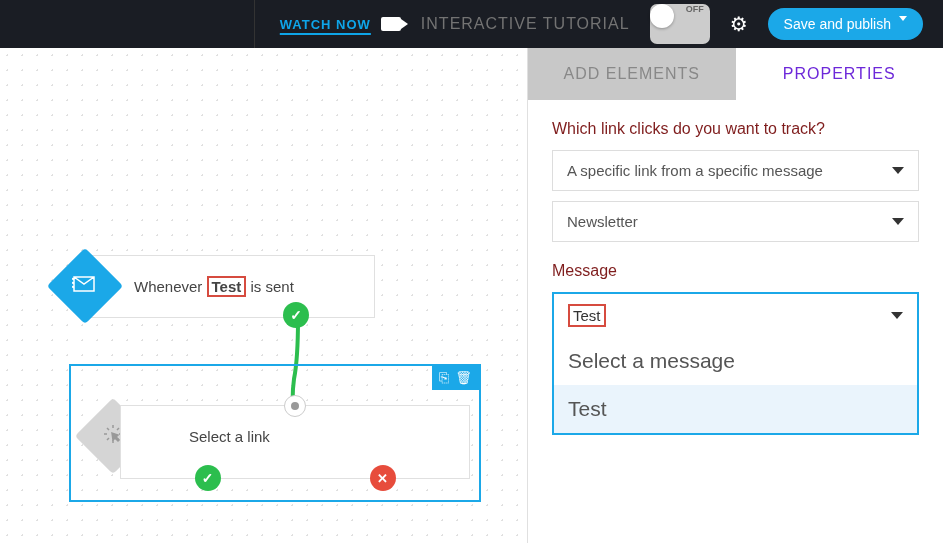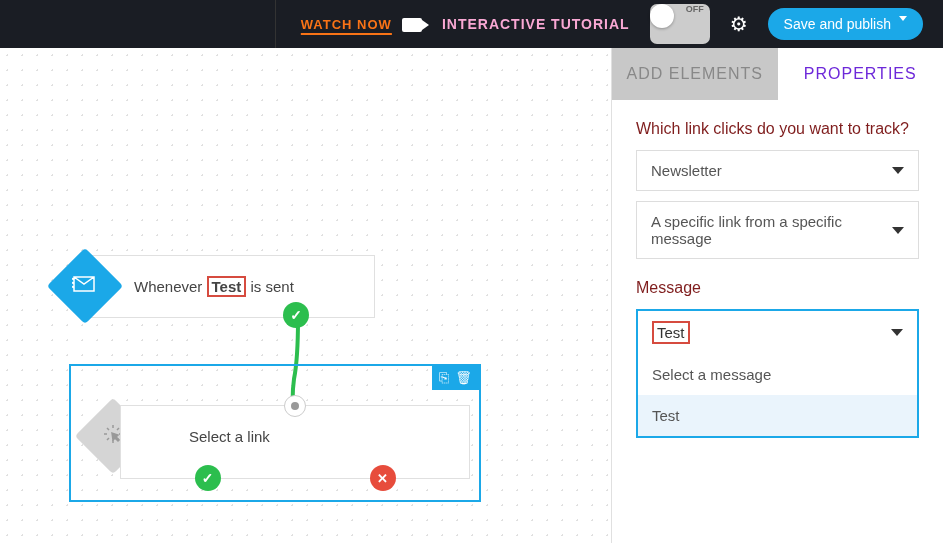--- a/index.html
+++ b/index.html
@@ -1,49 +1,49 @@
 <!DOCTYPE html>
 <html><head>
 <meta charset="utf-8">
 <style>
 *{margin:0;padding:0;box-sizing:border-box;font-family:Helvetica,Arial,sans-serif}
 body{width:943px;height:543px;overflow:hidden;background:#fff}
 .header{height:48px;background:#1a1d24;display:flex;align-items:center;justify-content:flex-end;padding:0 20px;gap:20px}
 .divider-v{width:1px;height:48px;background:#333;margin:0 5px}
-.watch-now{color:#f97316;font-size:13px;font-weight:700;letter-spacing:1px;text-decoration:underline;text-underline-offset:4px;text-decoration-thickness:2px;display:flex;align-items:flex-end;gap:10px}
+.watch-now{color:#0ea5e9;font-size:13px;font-weight:700;letter-spacing:1px;text-decoration:underline;text-underline-offset:4px;text-decoration-thickness:2px;display:flex;align-items:flex-start;gap:10px}
 .cam-icon{width:20px;height:14px;background:#fff;border-radius:2px;position:relative}
 .cam-icon::after{content:'';position:absolute;right:-7px;top:2px;border-left:7px solid #fff;border-top:5px solid transparent;border-bottom:5px solid transparent}
-.tutorial-label{color:#f9a8d4;font-size:14px;font-weight:700;letter-spacing:1px}
+.tutorial-label{color:#737373;font-size:16px;font-weight:400;letter-spacing:1px}
 .toggle{width:60px;height:40px;background:#ccc;border-radius:7px;position:relative;display:flex;align-items:flex-start;justify-content:flex-end;padding-right:6px}
 .toggle-knob{width:24px;height:24px;background:#fff;border-radius:50%;position:absolute;left:0;top:0;box-shadow:0 1px 3px rgba(0,0,0,0.3)}
 .toggle-text{font-size:9px;color:#666;font-weight:600}
 .gear{color:#fff;font-size:20px}
 .save-btn{background:#1ba8e8;color:#fff;padding:8px 16px;border-radius:16px;font-size:14px;display:flex;align-items:flex-start;gap:8px;cursor:pointer}
 .save-btn::after{content:'';border-left:4px solid transparent;border-right:4px solid transparent;border-top:5px solid #fff}
 .main{display:flex;height:495px}
 .canvas{flex:1;position:relative;background-image:radial-gradient(circle,#e0e0e0 1px,transparent 1px);background-size:15px 15px;background-position:0 0}
-.panel{width:332px;background:#fff;border-left:1px solid #e0e0e0}
+.panel{width:416px;background:#fff;border-left:1px solid #e0e0e0}
 .tabs{display:flex;height:52px}
 .tab{flex:1;display:flex;align-items:center;justify-content:center;font-size:16px;color:#6d28d9;letter-spacing:1px;cursor:pointer}
 .tab.active{background:#c8c8c8;color:#888}
 .panel-body{padding:20px 24px}
 .prop-header{display:flex;align-items:center;gap:14px;padding:18px 0;border-bottom:1px solid #e0e0e0;margin-bottom:20px}
 .click-icon{width:18px;height:18px;position:relative}
 .click-icon svg{width:18px;height:18px}
 .prop-title{font-size:17px;color:#444}
 .field-label{font-size:16px;color:#7f1d1d;margin-bottom:12px}
 .select{border:1px solid #ddd;padding:11px 14px;font-size:15px;color:#555;display:flex;justify-content:space-between;align-items:center;margin-bottom:10px;cursor:pointer;background:#fff}
 .select::after{content:'';border-left:6px solid transparent;border-right:6px solid transparent;border-top:7px solid #333}
 .field-group{margin-top:20px}
 .msg-select-wrap{border:2px solid #1ba8e8;position:relative}
 .msg-current{padding:10px 14px;display:flex;justify-content:space-between;align-items:center}
 .msg-current::after{content:'';border-left:6px solid transparent;border-right:6px solid transparent;border-top:7px solid #333}
 .test-box{border:2px solid #d64b3f;padding:1px 3px;font-size:15px;color:#333}
 .msg-options{}
-.msg-option{padding:12px 14px;font-size:15px;color:#555;cursor:pointer}
+.msg-option{padding:12px 14px;font-size:21px;color:#555;cursor:pointer}
 .msg-option.selected{background:#eaf4fc}
 .node1-wrap{position:absolute;left:85px;top:207px}
 .diamond{width:54px;height:54px;background:#1ba8e8;transform:rotate(45deg);position:absolute;left:-27px;top:4px;border-radius:4px;display:flex;align-items:center;justify-content:center}
 .diamond-inner{transform:rotate(-45deg);color:#fff}
 .node-box{background:#fff;border:1px solid #e0e0e0;padding:22px 20px 22px 48px;width:290px;font-size:15px;color:#444}
 .test-inline{border:2px solid #d64b3f;padding:0 3px;font-weight:700}
 .connector-line{position:absolute;left:268px;top:271px;width:60px;height:115px}
 .check-badge{width:26px;height:26px;background:#2cbe4e;border-radius:50%;display:flex;align-items:center;justify-content:center;color:#fff;font-size:14px;font-weight:700}
 .cross-badge{width:26px;height:26px;background:#e74c3c;border-radius:50%;display:flex;align-items:center;justify-content:center;color:#fff;font-size:13px;font-weight:700}
 .node2-wrap{position:absolute;left:69px;top:316px;border:2px solid #1ba8e8;padding:9px;width:412px}
@@ -128,24 +128,24 @@
 
   <div class="panel">
     <div class="tabs">
       <div class="tab active">ADD ELEMENTS</div>
       <div class="tab">PROPERTIES</div>
     </div>
     <div class="panel-body">
 
       <div class="field-label">Which link clicks do you want to track?</div>
       <div class="select">
-        <span>Newsletter</span>
+        <span>A specific link from a specific message</span>
       </div>
       <div class="select">
-        <span>A specific link from a specific message</span>
+        <span>Newsletter</span>
       </div>
 
       <div class="field-group">
         <div class="field-label">Message</div>
         <div class="msg-select-wrap">
           <div class="msg-current">
             <span class="test-box">Test</span>
           </div>
           <div class="msg-options">
             <div class="msg-option">Select a message</div>

